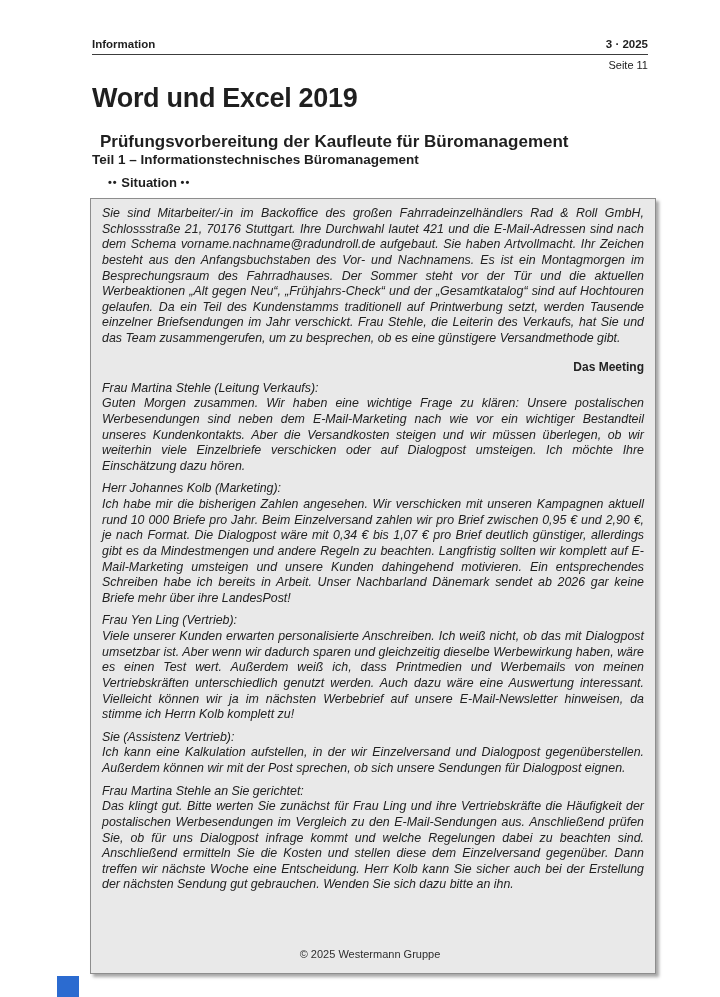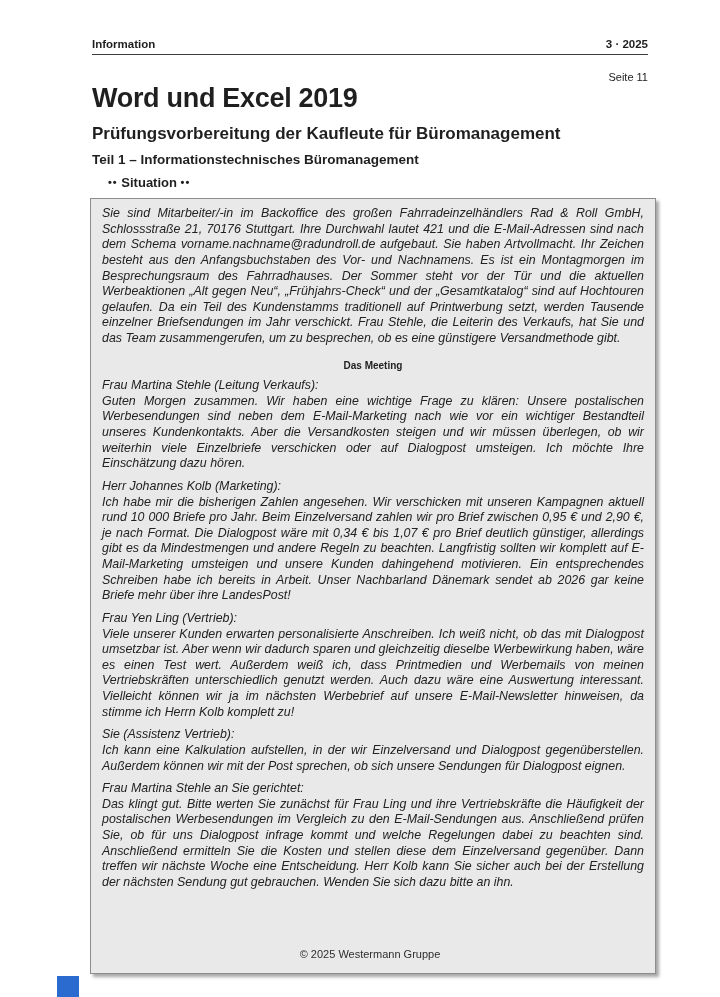--- a/index.html
+++ b/index.html
@@ -14,21 +14,21 @@
   .page { position: absolute; inset: 0; }
 
   
   .header { position: absolute; left: 92px; right: 72px; top: 38px; }
   .header-row {
     display: flex; justify-content: space-between; align-items: flex-end;
     font-weight: bold; font-size: 11.5px;
     padding-bottom: 4px;
     border-bottom: 1.5px solid var(--rule, #3c3c3c);
   }
-  .page-num { text-align: right; font-size: 11px; margin-top: 16px; color: #222; }
+  .page-num { text-align: right; font-size: 11px; margin-top: 4px; color: #222; }
 
   
   .title    { position: absolute; left: 92px; top: 83px;  font-size: 27px;   font-weight: bold; letter-spacing: -0.3px; }
   .subtitle { position: absolute; left: 92px; top: 124px; font-size: 17px;   font-weight: bold; }
   .part     { position: absolute; left: 92px; top: 152px; font-size: 13.5px; font-weight: bold; }
   .situation-heading { position: absolute; left: 92px; top: 175px; font-size: 13px; font-weight: bold; margin-left: 16px; }
   .situation-heading .dots { font-size: 11px; letter-spacing: 1px; position: relative; top: -1px; }
 
   
   .box {
@@ -41,22 +41,22 @@
     padding: 7px 11px 6px 11px;
     font-size: 12.4px; line-height: 1.26;
     font-style: italic;
     text-align: justify;
     color: #222;
     overflow: hidden;
   }
   .box p { margin: 0 0 7px 0; }
   .meeting-heading {
     font-style: normal; font-weight: bold;
-    margin: 13px 0 6px 0; font-size: 10px;
-    text-align: center;
+    margin: 13px 0 6px 0; font-size: 12px;
+    text-align: right;
   }
   .speech { margin: 0 0 7px 0; }
   .speaker { text-align: left; }
 
   
   .footer {
     position: absolute; left: 20px; right: 0; top: 948px;
     text-align: center; font-size: 11px; color: #2e2e2e;
   }
 
@@ -74,21 +74,21 @@
 
   <div class="header">
     <div class="header-row">
       <span>Information</span>
       <span>3 · 2025</span>
     </div>
     <div class="page-num">Seite 11</div>
   </div>
 
   <h1 class="title" style="margin:0;">Word und Excel 2019</h1>
-  <h2 class="subtitle" style="margin:0;">Prüfungsvorbereitung der Kaufleute für Büromanagement</h2>
+  <h2 class="subtitle" style="margin:8px;">Prüfungsvorbereitung der Kaufleute für Büromanagement</h2>
   <h3 class="part" style="margin:0;text-align:right;">Teil 1 – Informationstechnisches Büromanagement</h3>
 
   <div class="situation-heading">
     <span class="dots">••</span>
     <span>Situation</span>
     <span class="dots">••</span>
   </div>
 
   <div class="box">
     <p>Sie sind Mitarbeiter/-in im Backoffice des großen Fahrradeinzelhändlers Rad &amp; Roll GmbH, Schlossstraße 21, 70176 Stuttgart. Ihre Durchwahl lautet 421 und die E-Mail-Adressen sind nach dem Schema vorname.nachname@radundroll.de aufgebaut. Sie haben Artvollmacht. Ihr Zeichen besteht aus den Anfangsbuchstaben des Vor- und Nachnamens. Es ist ein Montagmorgen im Besprechungsraum des Fahrradhauses. Der Sommer steht vor der Tür und die aktuellen Werbeaktionen „Alt gegen Neu“, „Frühjahrs-Check“ und der „Gesamtkatalog“ sind auf Hochtouren gelaufen. Da ein Teil des Kundenstamms traditionell auf Printwerbung setzt, werden Tausende einzelner Briefsendungen im Jahr verschickt. Frau Stehle, die Leiterin des Verkaufs, hat Sie und das Team zusammengerufen, um zu besprechen, ob es eine günstigere Versandmethode gibt.</p>

